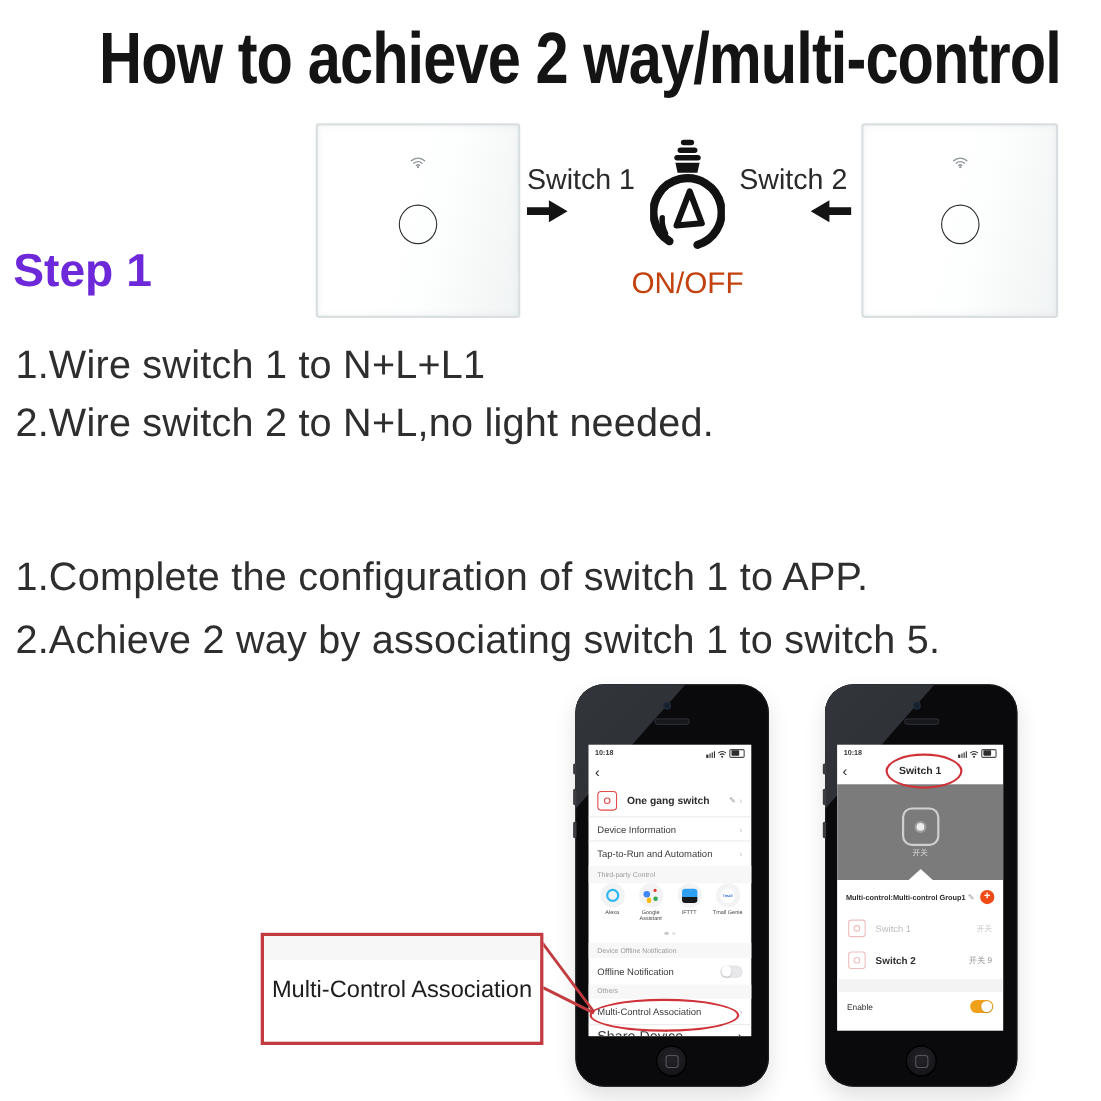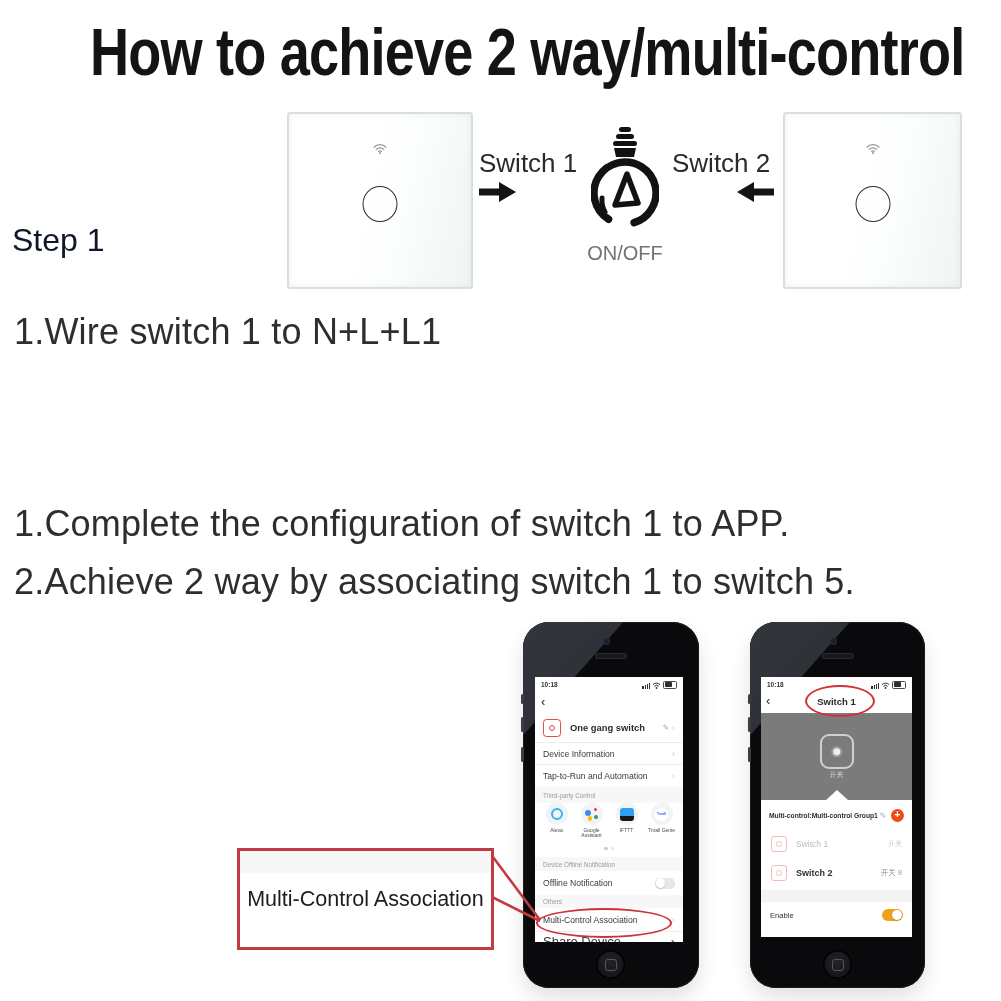--- a/index.html
+++ b/index.html
@@ -3,41 +3,41 @@
 <meta charset="utf-8">
 <style>
   html,body{margin:0;padding:0;background:#fff;}
   .canvas{position:relative;width:1001px;height:1001px;background:#fff;overflow:hidden;
           font-family:"Liberation Sans","DejaVu Sans",sans-serif;color:#222;}
   .abs{position:absolute;}
 
   
   .main-title{left:0;top:14px;width:1001px;text-align:center;font-size:66px;font-weight:700;
               color:#141414;letter-spacing:-1px;transform:scaleX(.82);transform-origin:center;white-space:nowrap;}
-  .step-head{font-size:32px;font-weight:400;color:#0f172a;letter-spacing:0;}
+  .step-head{font-size:42px;font-weight:700;color:#6d28d9;letter-spacing:0;}
   .step1-head{left:12px;top:222px;}
   .step2-head{left:12px;top:428px;}
   .body-line{font-size:36px;font-weight:400;color:#2e2e2e;letter-spacing:.2px;white-space:nowrap;}
   .s1l1{left:14px;top:311px;} .s1l2{left:14px;top:363px;}
   .s2l1{left:14px;top:503px;} .s2l2{left:14px;top:561px;}
 
   
   .panel{border:2px solid #d9dee0;border-radius:3px;
          background:linear-gradient(103deg,#ffffff 38%,#fdfefe 58%,#f1f4f4 100%);
          box-shadow:inset 0 0 6px rgba(190,200,203,.25);}
   .panel1{left:287px;top:112px;width:182px;height:173px;}
   .panel2{left:783px;top:112px;width:175px;height:173px;}
   .panel .wifi-sym{position:absolute;left:50%;top:26px;transform:translateX(-50%);}
   .touch-ring{position:absolute;left:50%;top:72px;transform:translateX(-50%);
               width:33px;height:34px;border:1.6px solid #2e2e2e;border-radius:50%;}
 
   
   .sw-label{font-size:26px;color:#2a2a2a;}
   .sw1-label{left:479px;top:148px;} .sw2-label{left:672px;top:148px;}
-  .onoff{left:570px;top:242px;width:110px;text-align:center;font-size:20px;font-weight:500;color:#737373;}
+  .onoff{left:570px;top:242px;width:110px;text-align:center;font-size:27px;font-weight:500;color:#c2410c;}
   .arrow-right{left:479px;top:181px;} .arrow-left{left:736px;top:181px;}
   .bulb{left:591px;top:126px;}
 
   
   .phone{width:176px;height:366px;background:#0a0a0c;border-radius:26px;
          box-shadow:0 10px 20px rgba(0,0,0,.12), inset 0 0 0 1px #1c1c1f;}
   .phone::before{content:"";position:absolute;inset:0;border-radius:26px;
          background:linear-gradient(135deg,#32353b,#24262b 80%);
          clip-path:polygon(0 0,57% 0,0 31%);}
   .phone1{left:523px;top:622px;}
@@ -146,20 +146,21 @@
 </style>
 </head>
 <body>
 
 <div class="canvas">
 
   <div class="abs main-title">How to achieve 2 way/multi-control</div>
 
   <div class="abs step-head step1-head">Step 1</div>
   <div class="abs body-line s1l1">1.Wire switch 1 to N+L+L1</div>
+  <div class="abs body-line s1l2">2.Wire switch 2 to N+L,no light needed.</div>
   <div class="abs body-line s2l1">1.Complete the configuration of switch 1 to APP.</div>
   <div class="abs body-line s2l2">2.Achieve 2 way by associating switch 1 to switch 5.</div>
 
   <div class="abs panel panel1">
     <span class="wifi-sym">
       <svg width="15" height="11" viewBox="0 0 15 11">
           <g fill="none" stroke="#8d9497" stroke-width="1.2" stroke-linecap="round">
             <path d="M1.5 4.2 A8.5 8.5 0 0 1 13.5 4.2"></path>
             <path d="M3.8 6.4 A5.3 5.3 0 0 1 11.2 6.4"></path>
             <path d="M6 8.4 A2.3 2.3 0 0 1 9 8.4"></path>

